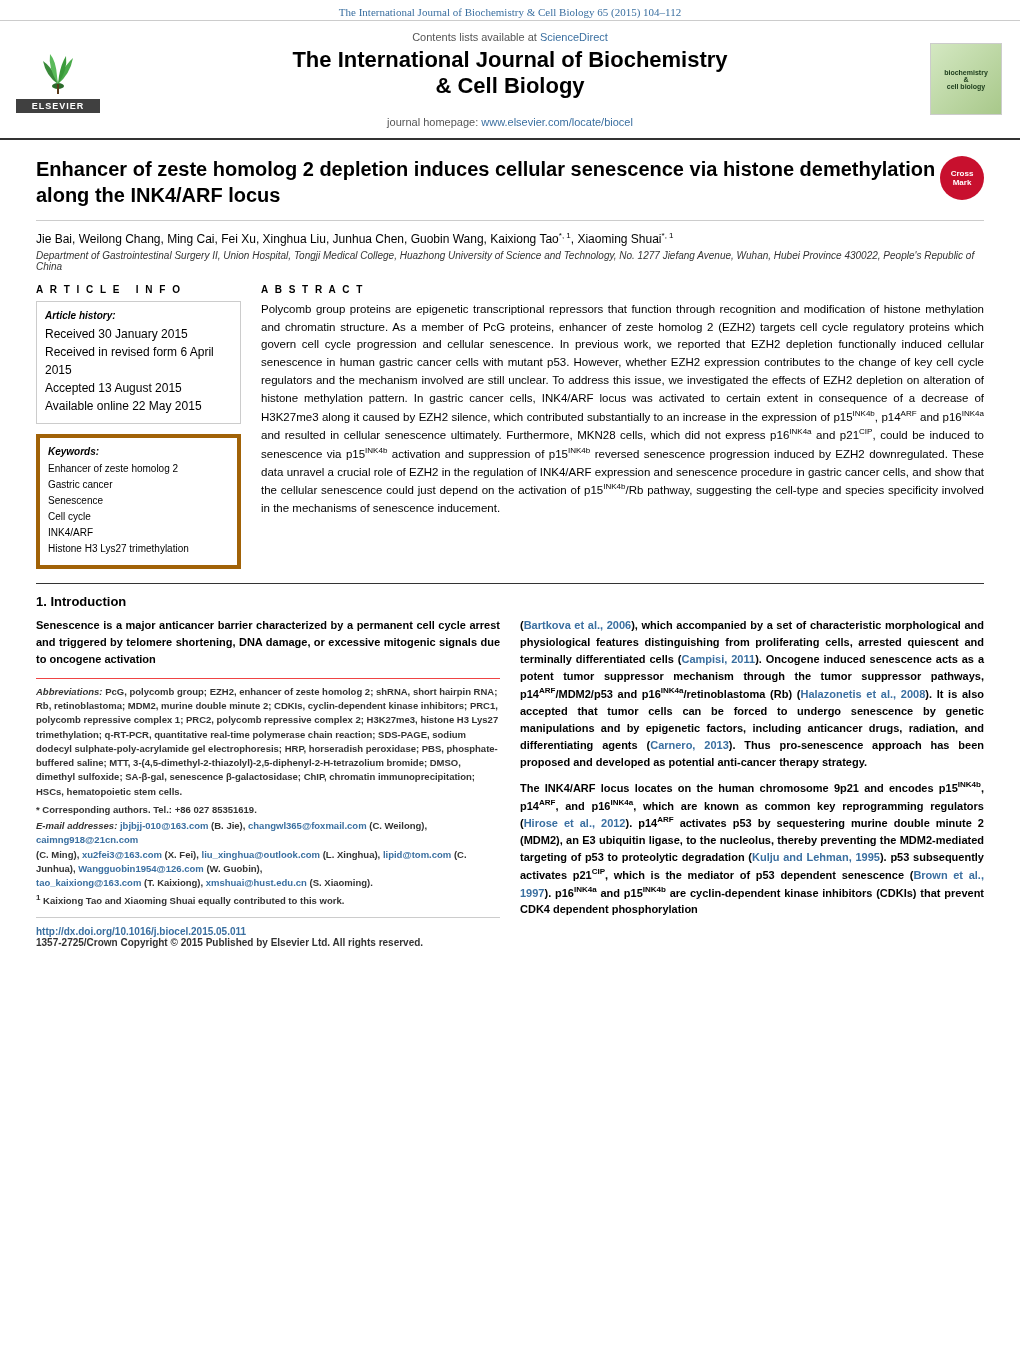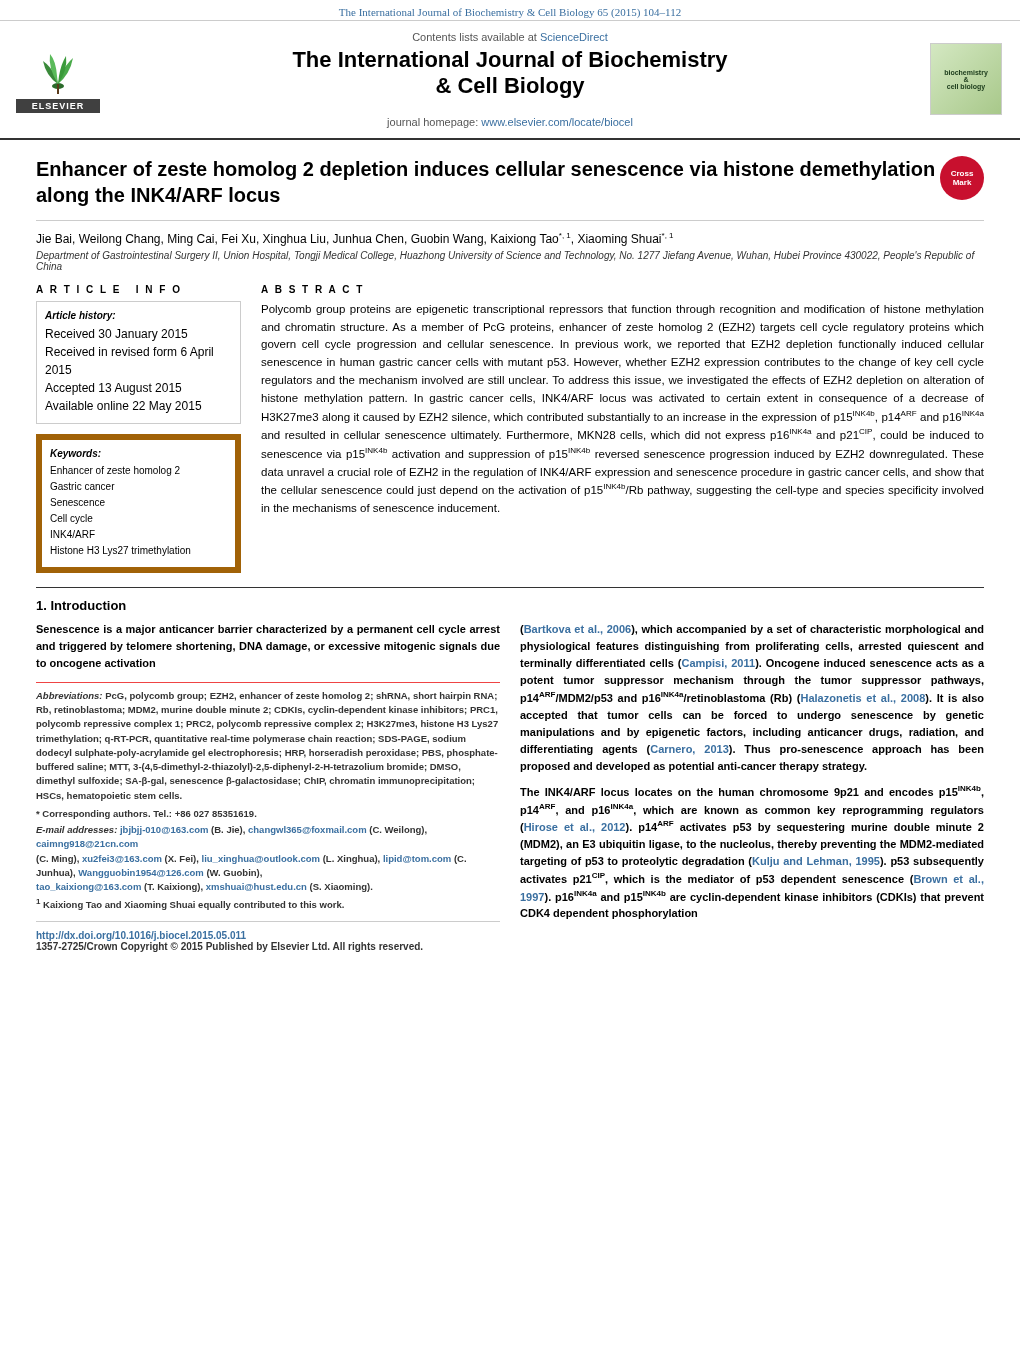--- a/index.html
+++ b/index.html
@@ -177,21 +177,21 @@
       font-style: italic;
       font-weight: bold;
       margin-bottom: 4px;
       font-size: 10px;
     }
     .article-info-box .info-row {
       font-size: 12px;
       line-height: 1.5;
     }
     .keywords-box {
-      border: 6px solid #a16207;
+      border: 4px solid #a16207;
       padding: 8px;
       font-size: 10px;
       font-family: Arial, sans-serif;
     }
     .keywords-box .kw-title {
       font-style: italic;
       font-weight: bold;
       margin-bottom: 4px;
     }
     .keywords-box .kw-item {

